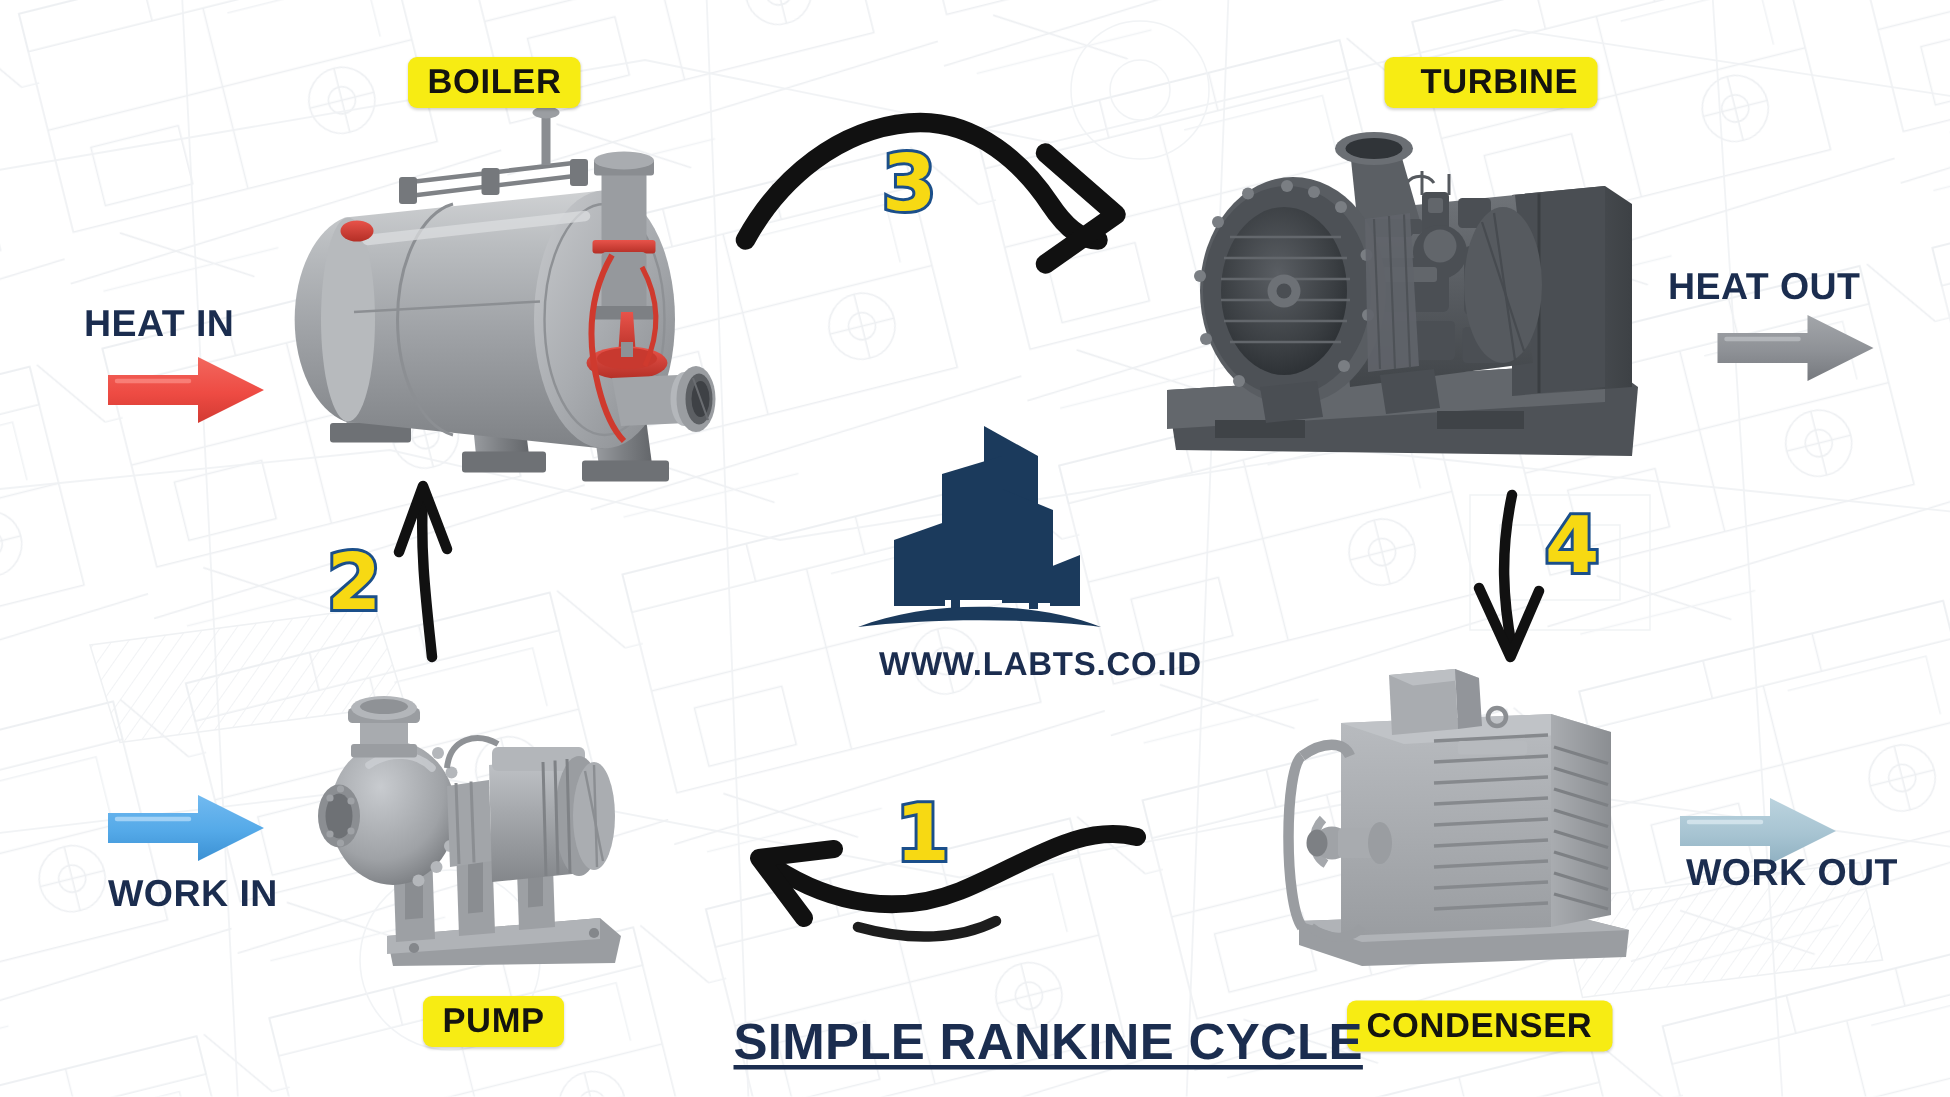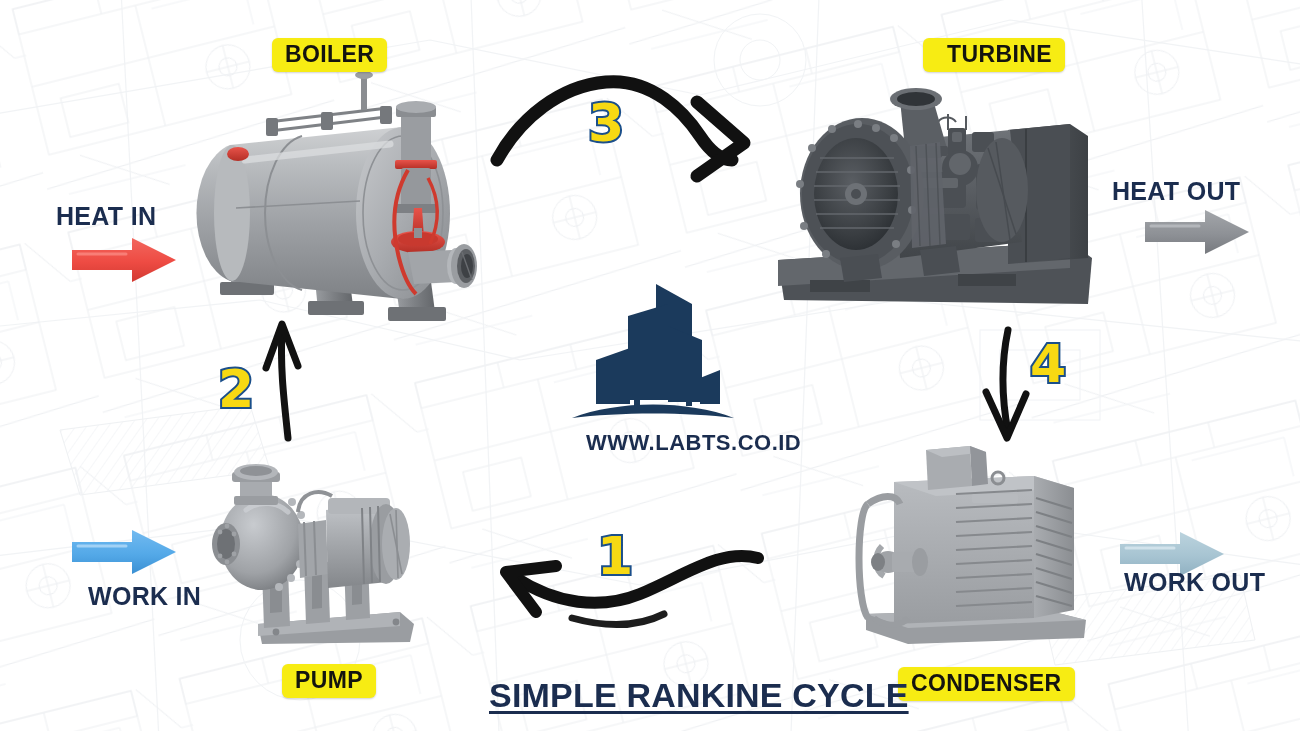--- a/index.html
+++ b/index.html
@@ -551,21 +551,21 @@
   <defs>
     <linearGradient id="blueA" x1="0" y1="0" x2="0" y2="1">
       <stop offset="0%" stop-color="#72BAF0"></stop>
         <stop offset="55%" stop-color="#54A9E8"></stop>
       <stop offset="100%" stop-color="#3B90D3"></stop>
     </linearGradient>
   </defs>
   <path d="M2 14 L62 14 L62 2 L106 24 L62 46 L62 34 L2 34 Z" fill="url(#blueA)"></path>
   <path d="M8 18 L56 18" stroke="#bfe1fb" stroke-width="3" stroke-linecap="round" opacity=".7"></path>
 </svg>
-<div class="flow-label" style="left:88px; top:582px;">WORK IN</div>
+<div class="flow-label" style="left:72px; top:582px;">WORK IN</div>
 
 <div class="flow-label" style="left:1112px; top:177px;">HEAT OUT</div>
 <svg class="abs" style="left:1143px; top:208px; z-index:6;" width="110" height="48" viewBox="0 0 110 48">
   <defs>
     <linearGradient id="grayA" x1="0" y1="0" x2="0" y2="1">
       <stop offset="0%" stop-color="#A3A6AA"></stop>
         <stop offset="55%" stop-color="#8E9196"></stop>
       <stop offset="100%" stop-color="#76797E"></stop>
     </linearGradient>
   </defs>

